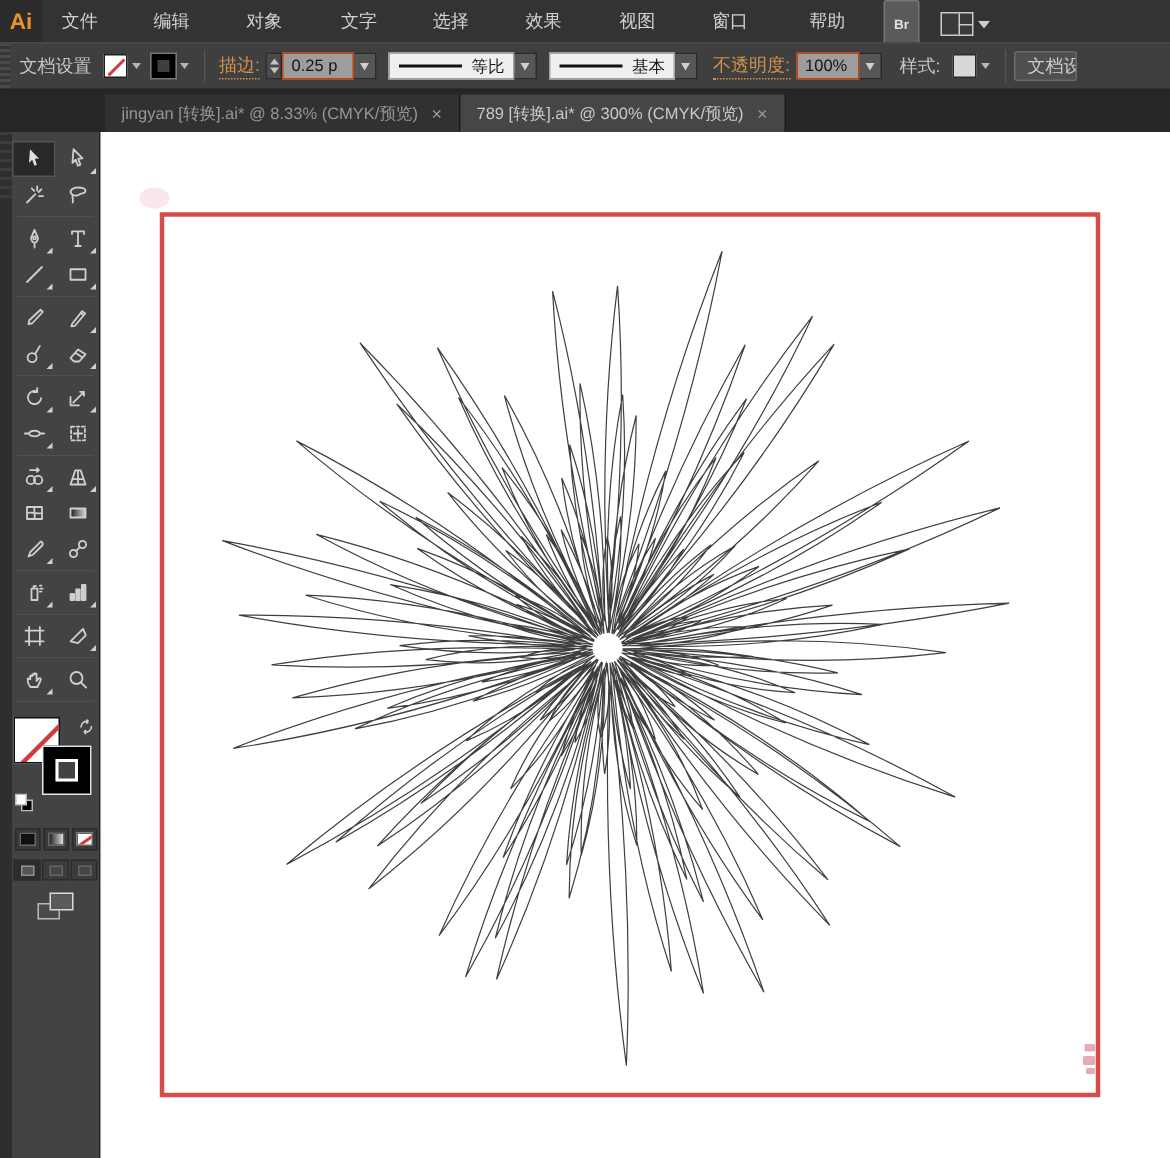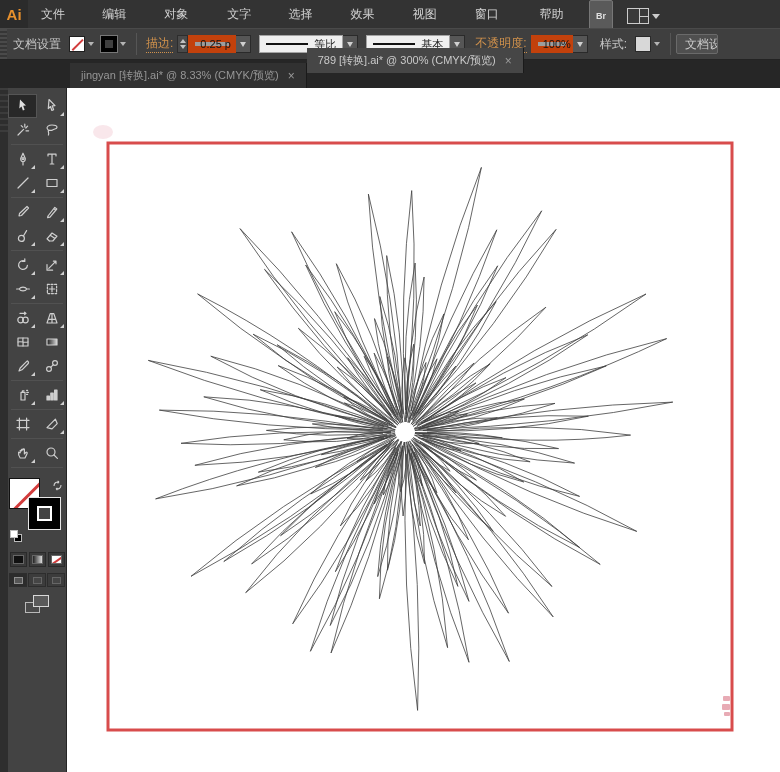--- a/index.html
+++ b/index.html
@@ -34,38 +34,38 @@
     background:#d23c3c; transform-origin:0 0; transform:rotate(-45deg) translate(-3px,14px); }
   .sw-fill.diag::before { transform:none; left:0; top:7px; width:15px; transform:rotate(-45deg); transform-origin:center; }
   .sw-stroke { width:16px; height:16px; background:#3f3f3f; border:4.5px solid #000; outline:1px solid #777; }
   .mini-caret { width:0; height:0; border-left:3.5px solid transparent; border-right:3.5px solid transparent;
     border-top:4px solid #b5b5b5; margin:0 3px; }
   .vsep { width:1px; height:22px; background:#2c2c2c; border-right:1px solid #565656; margin:0 5px; }
   .stepper { width:11px; height:18px; display:flex; flex-direction:column; justify-content:center; gap:2px;
     align-items:center; background:#4a4a4a; border:1px solid #2d2d2d; }
   .stepper .up { width:0;height:0;border-left:3px solid transparent;border-right:3px solid transparent;border-bottom:4px solid #c2c2c2; }
   .stepper .dn { width:0;height:0;border-left:3px solid transparent;border-right:3px solid transparent;border-top:4px solid #c2c2c2; }
-  .field { height:18px; background:#9d9d9d; border:7px solid #c2410c; color:#151515; font-size:11px;
+  .field { height:18px; background:#9d9d9d; border:1px solid #c2410c; color:#151515; font-size:11px;
     display:flex; align-items:center; padding:0 5px; }
   .drop-btn { width:15px; height:18px; background:#565656; border:1px solid #2a2a2a; border-left:none;
     display:flex; align-items:center; justify-content:center; }
   .drop-btn .caret { border-top-color:#d0d0d0; border-left-width:3.5px; border-right-width:3.5px; }
   .line-drop { height:18px; background:#efefef; border:1px solid #a3a3a3; display:flex; align-items:center;
     padding:0 6px; gap:6px; color:#1b1b1b; font-size:11px; }
   .line-glyph { width:42px; height:2px; background:#111; }
   .style-swatch { width:16px; height:16px; background:#d8d8d8; border:1px solid #2a2a2a; }
   .doc-btn { height:20px; background:#4f4f4f; border:1px solid #6a6a6a; border-radius:2px; color:#cccccc;
     font-size:12px; padding:0 8px; display:flex; align-items:center; overflow:hidden; max-width:42px; flex:0 0 auto; }
 
   
   .tabbar { height:28px; background:#262626; display:flex; align-items:flex-end; flex:0 0 28px; }
   .tab-spacer { width:70px; flex:0 0 70px; }
   .tab { height:25px; display:flex; align-items:center; gap:9px; padding:0 11px; font-size:11px;
     border-right:1px solid #1a1a1a; cursor:pointer; }
-  .tab.inactive { background:#313131; color:#969696;margin-top:15px; }
+  .tab.inactive { background:#313131; color:#969696; }
   .tab.active { background:#464646; color:#c9c9c9; }
   .tab-close { font-size:12px; color:#9a9a9a; }
 
   
   .main { flex:1; display:flex; min-height:0; }
   .dockstrip { width:8px; flex:0 0 8px; background:#2e2e2e;
     background-image:repeating-linear-gradient(180deg,#3c3c3c 0 2px,#2e2e2e 2px 6px);
     background-size:100% 44px; background-repeat:no-repeat; }
   .toolbar { width:59px; flex:0 0 59px; background:#434343; border-right:1px solid #262626;
     display:flex; flex-direction:column; padding-top:6px; }

